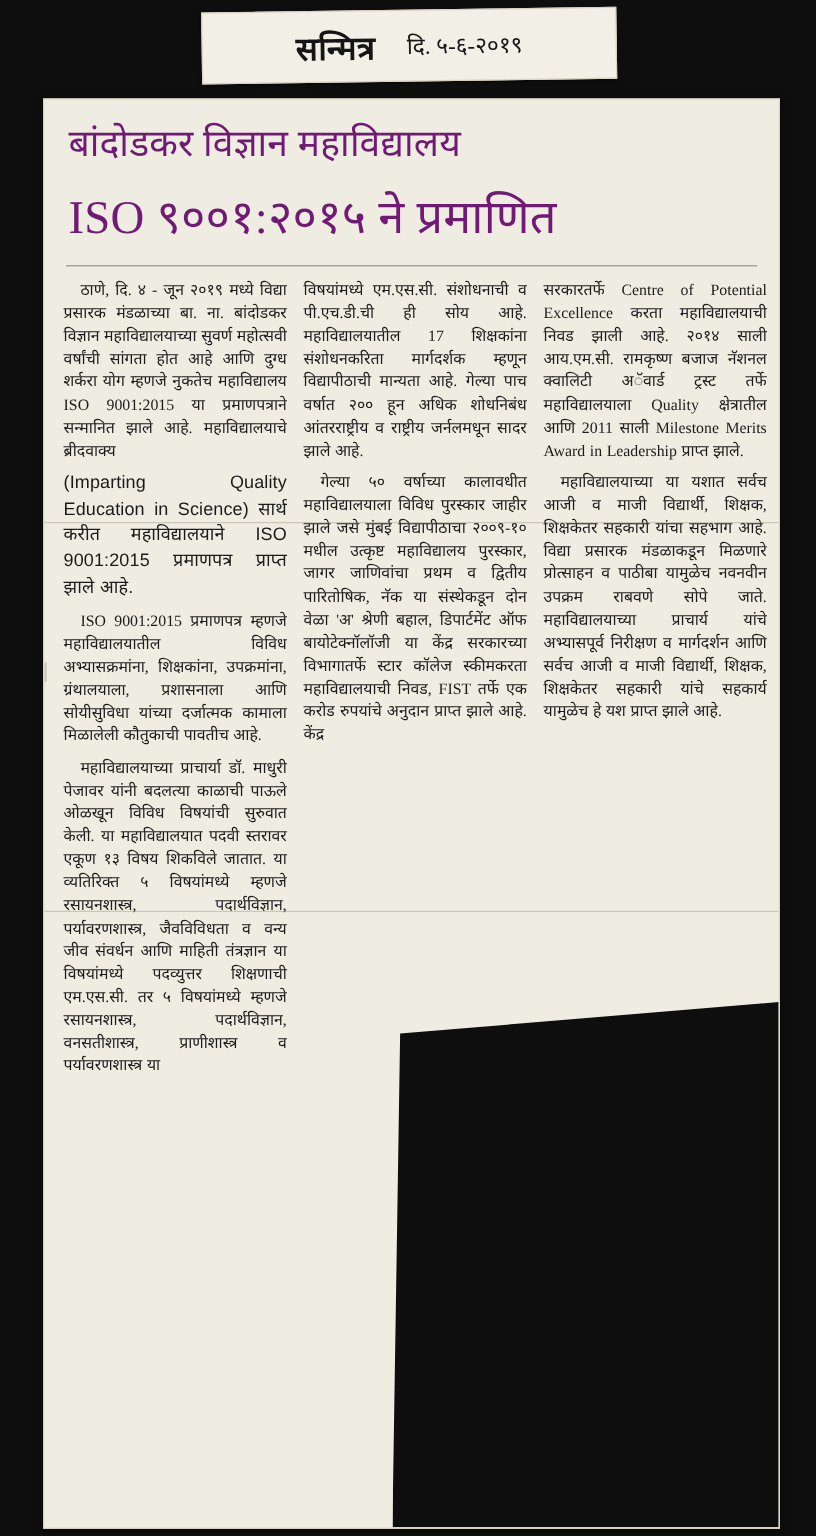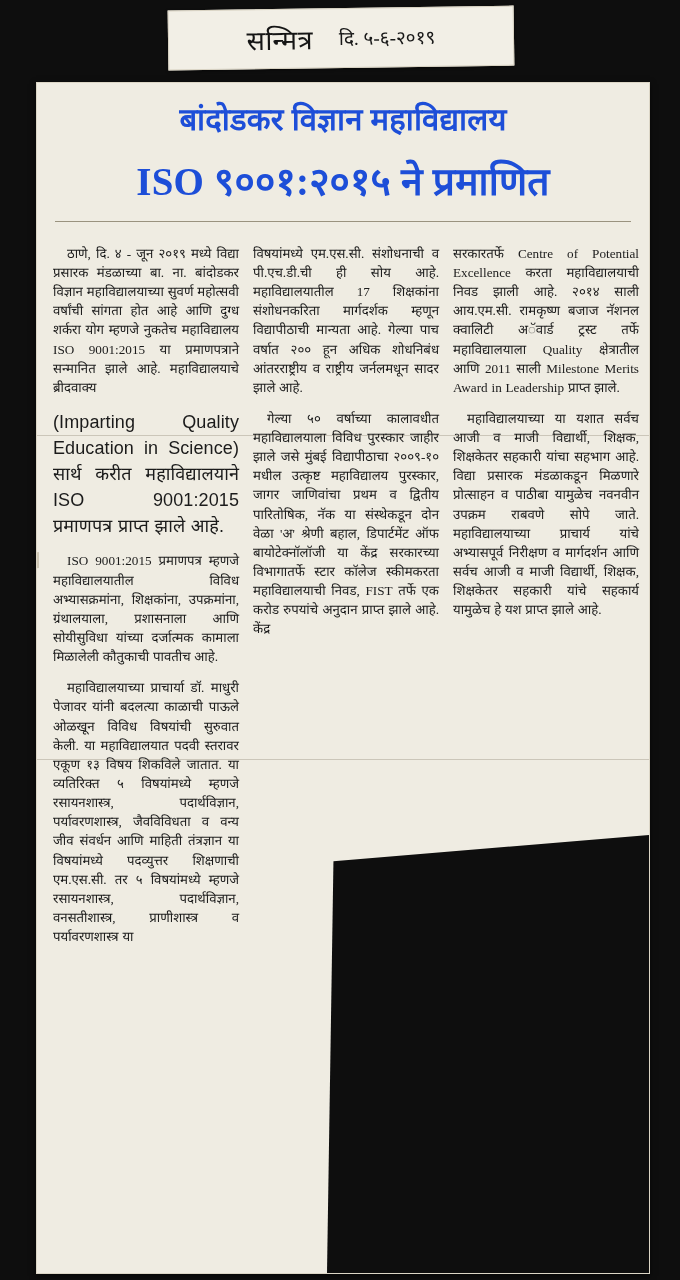--- a/index.html
+++ b/index.html
@@ -33,21 +33,21 @@
     transform: rotate(-0.8deg);
     box-shadow: 0 1px 3px rgba(0,0,0,0.5);
     display: flex;
     align-items: center;
     justify-content: center;
     gap: 26px;
     border: 1px solid #d8d2c2;
   }
   .masthead-title {
     font-family: "Liberation Serif", serif;
-    font-weight: normal;
+    font-weight: bold;
     font-size: 27px;
     color: #151515;
     letter-spacing: 0.5px;
   }
   .masthead-date {
     font-family: "Liberation Serif", serif;
     font-size: 19px;
     color: #181818;
   }
 
@@ -76,24 +76,24 @@
 
   .paper-inner {
     position: absolute;
     inset: 0;
     padding: 14px 16px 10px 16px;
     box-sizing: border-box;
   }
 
   
   .headline {
-    text-align: center;
-    font-family: "Liberation Serif", serif;
-    font-weight: bold;
-    color: #1d4ed8;
+    text-align: left;
+    font-family: "Liberation Serif", serif;
+    font-weight: normal;
+    color: #701a75;
     line-height: 1.24;
     font-size: 31px;
     padding: 4px 4px 2px 4px;
     letter-spacing: 0.2px;
   }
   .headline-l2 {
     font-size: 39px;
     margin-top: 19px;
   }
   .rule {
@@ -106,33 +106,33 @@
   .cols {
     display: flex;
     gap: 14px;
     align-items: flex-start;
   }
   .col {
     width: 186px;
     flex: 0 0 186px;
   }
   .col p {
-    margin: 12px 0 7px 0;
+    margin: 0 0 7px 0;
     font-family: "Liberation Serif", serif;
     font-size: 13.2px;
     line-height: 1.45;
     color: #1b1b1b;
     text-align: justify;
     text-indent: 14px;
     word-spacing: 0.5px;
   }
   .col p.noindent { text-indent: 0; }
   .col p.eng {
     font-family: "Liberation Sans", sans-serif;
-    font-size: 18px;
+    font-size: 15px;
     letter-spacing: 0.1px;
   }
 
   
   .crease {
     position: absolute;
     left: 0;
     right: 0;
     height: 1px;
     background: rgba(120,110,90,0.30);

